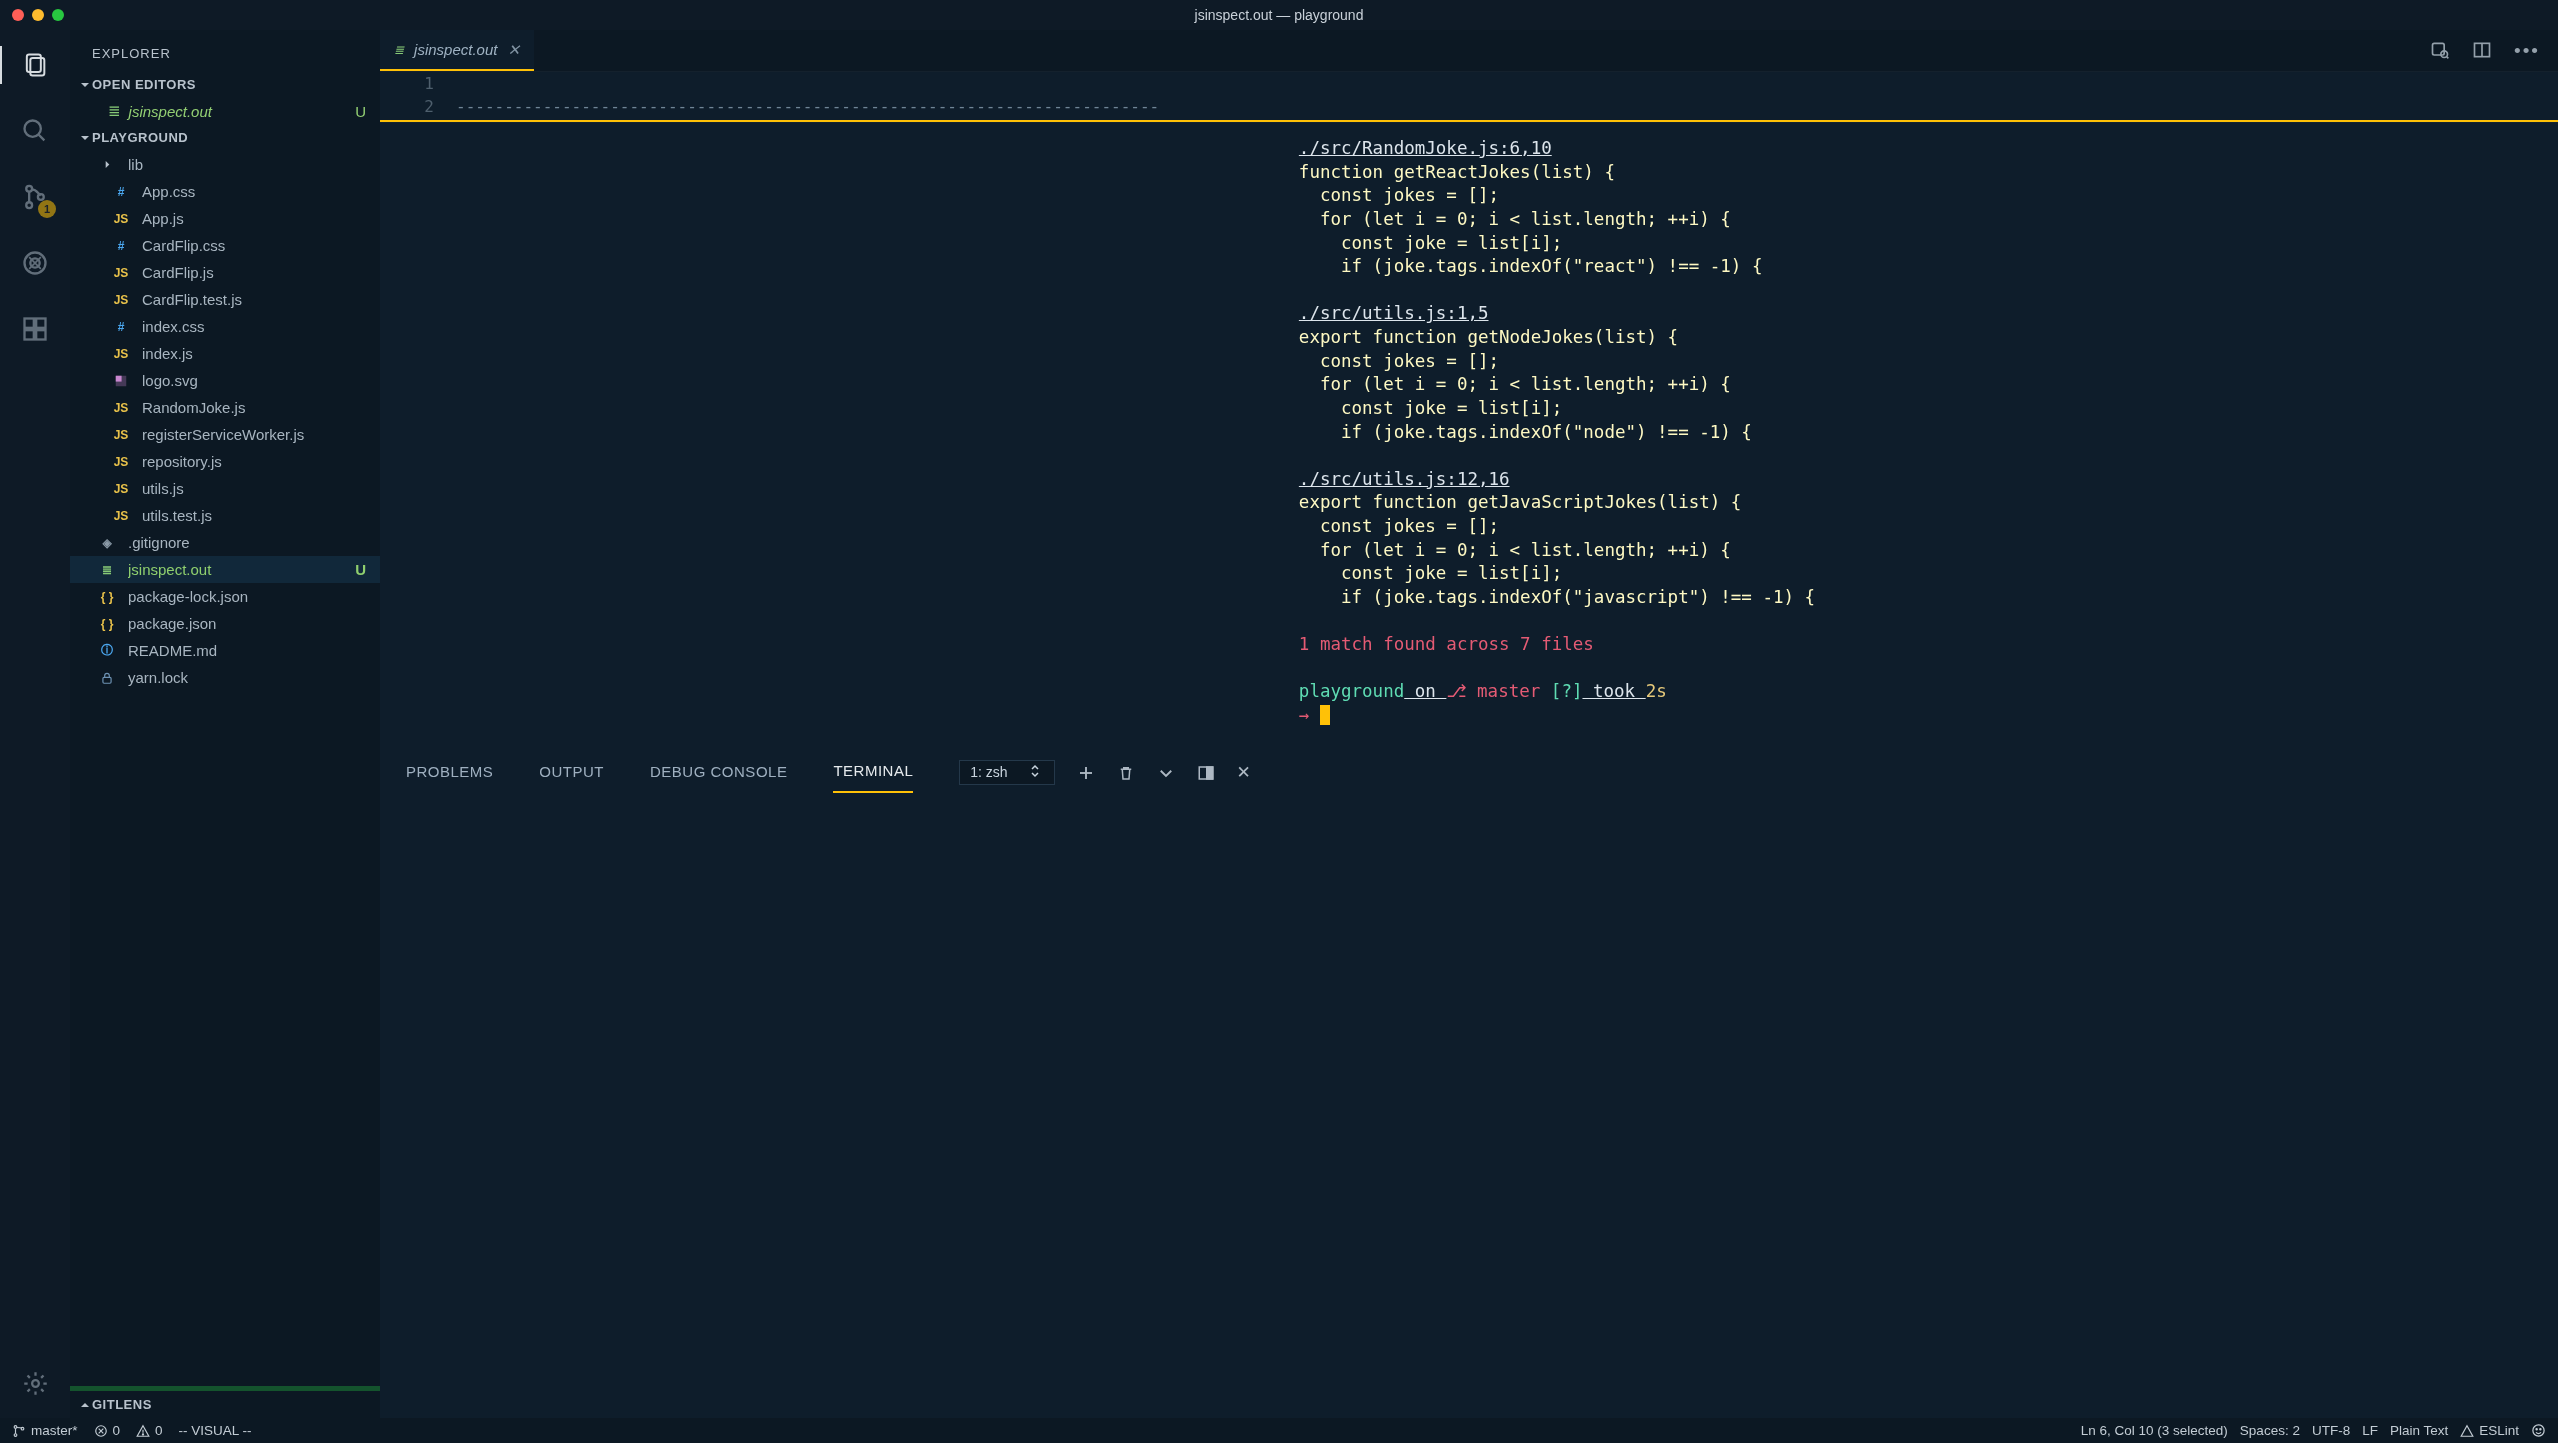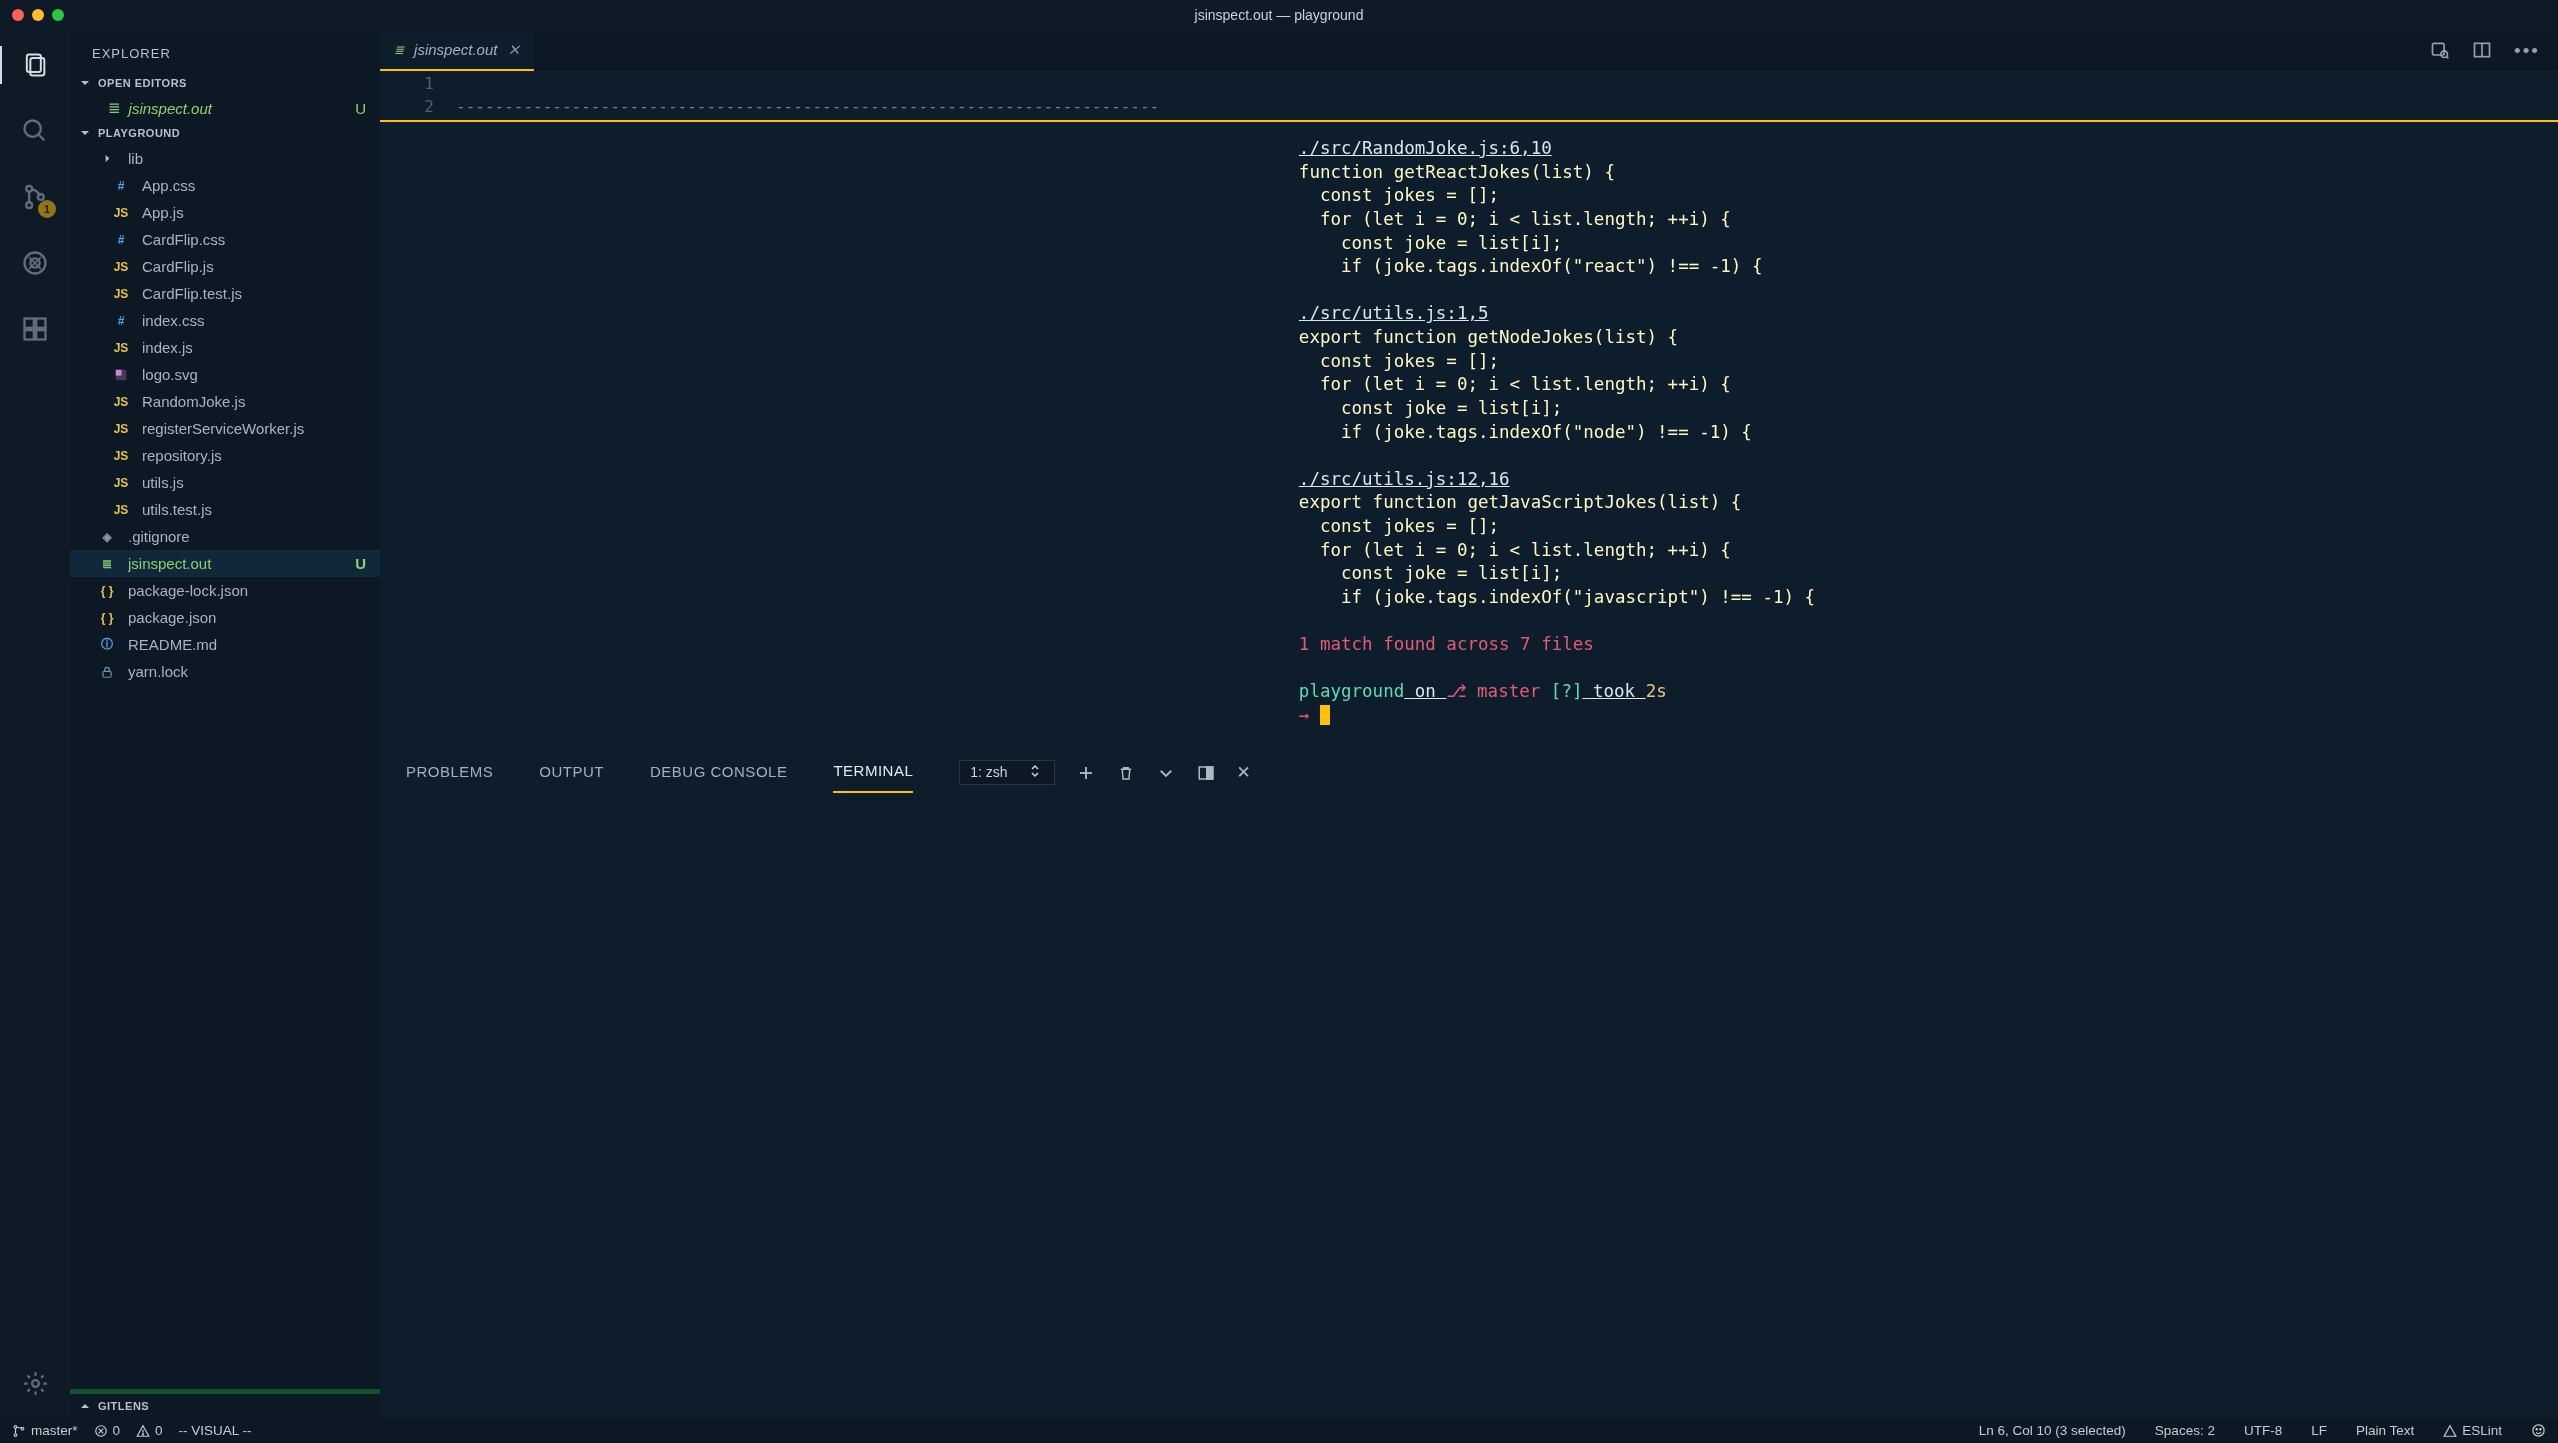--- a/index.html
+++ b/index.html
@@ -22,21 +22,21 @@
 .activity-bar { width:70px; background:#0e1a26; display:flex; flex-direction:column; align-items:center; padding-top:20px; gap:36px; position:relative; }
 .activity-bar .act-btn { width:30px; height:30px; display:flex; align-items:center; justify-content:center; opacity:0.55; cursor:pointer; position:relative; }
 .activity-bar .act-btn.active { opacity:1; }
 .activity-bar .act-btn.active::before { content:""; position:absolute; left:-20px; top:-4px; width:2px; height:38px; background:#d7dce0; }
 .activity-bar .badge { position:absolute; bottom:-6px; right:-6px; background:#ffc107; color:#2a2a2a; border-radius:50%; width:18px; height:18px; font-size:11px; display:flex; align-items:center; justify-content:center; font-weight:600; }
 .activity-bar .gear { margin-top:auto; margin-bottom:20px; }
 
 
 .sidebar { width:310px; background:#0c1823; display:flex; flex-direction:column; overflow:hidden; }
 .sidebar-title { padding:16px 22px 10px; font-size:13px; letter-spacing:1px; color:#b8c2cc; }
-.section-header { padding:6px 10px; font-size:11px; font-weight:700; letter-spacing:.5px; color:#b8c2cc; display:flex; align-items:center; gap:8px; cursor:pointer; }
+.section-header { padding:6px 10px; font-size:13px; font-weight:700; letter-spacing:.5px; color:#b8c2cc; display:flex; align-items:center; gap:2px; cursor:pointer; }
 .section-header .caret svg{ transform:rotate(0deg); }
 .section-header.collapsed .caret svg{ transform:rotate(-90deg); }
 .tree { overflow-y:auto; flex:1; }
 .tree-item { display:flex; align-items:center; gap:8px; padding:5px 0 5px 24px; cursor:pointer; font-size:15px; }
 .tree-item.indent2 { padding-left:38px; }
 .tree-item.folder { padding-left:24px; }
 .tree-item.active { background:#11283a; color:#8fcf6e; }
 .tree-item .file-ico { width:26px; display:flex; justify-content:center; font-size:12px; font-weight:bold; }
 .tree-item .fname { flex:1; white-space:nowrap; overflow:hidden; text-overflow:ellipsis; }
 .tree-item .fstatus { margin-right:14px; font-weight:600; }
@@ -77,21 +77,21 @@
 .tw  { color:#dde5ec;text-decoration:underline; }
 .tb  { color:#fef9c3; }
 .trd { color:#e45b74; }
 .tg  { color:#5fdcb3; }
 .tm  { color:#e45b74; }
 .ty  { color:#e6c97a; }
 .cursor-blk { background:#ffc107; width:10px; height:20px; display:inline-block; vertical-align:-4px; }
 
 
 .status-bar { height:25px; background:#0c1823; display:flex; align-items:center; color:#c3ccd4; font-size:13.5px; padding:0 12px; gap:16px; }
-.status-bar .sb-r { margin-left:auto; display:flex; gap:29px; align-items:flex-end; }
+.status-bar .sb-r { margin-left:auto; display:flex; gap:12px; align-items:flex-end; }
 .status-bar .sbi { display:flex; align-items:center; gap:5px; cursor:pointer; }
 
 svg { display:block; }
 </style>
 </head>
 <body>
 
 <div class="title-bar">
   <div class="traffic-lights">
     <span class="tl-red"></span>

